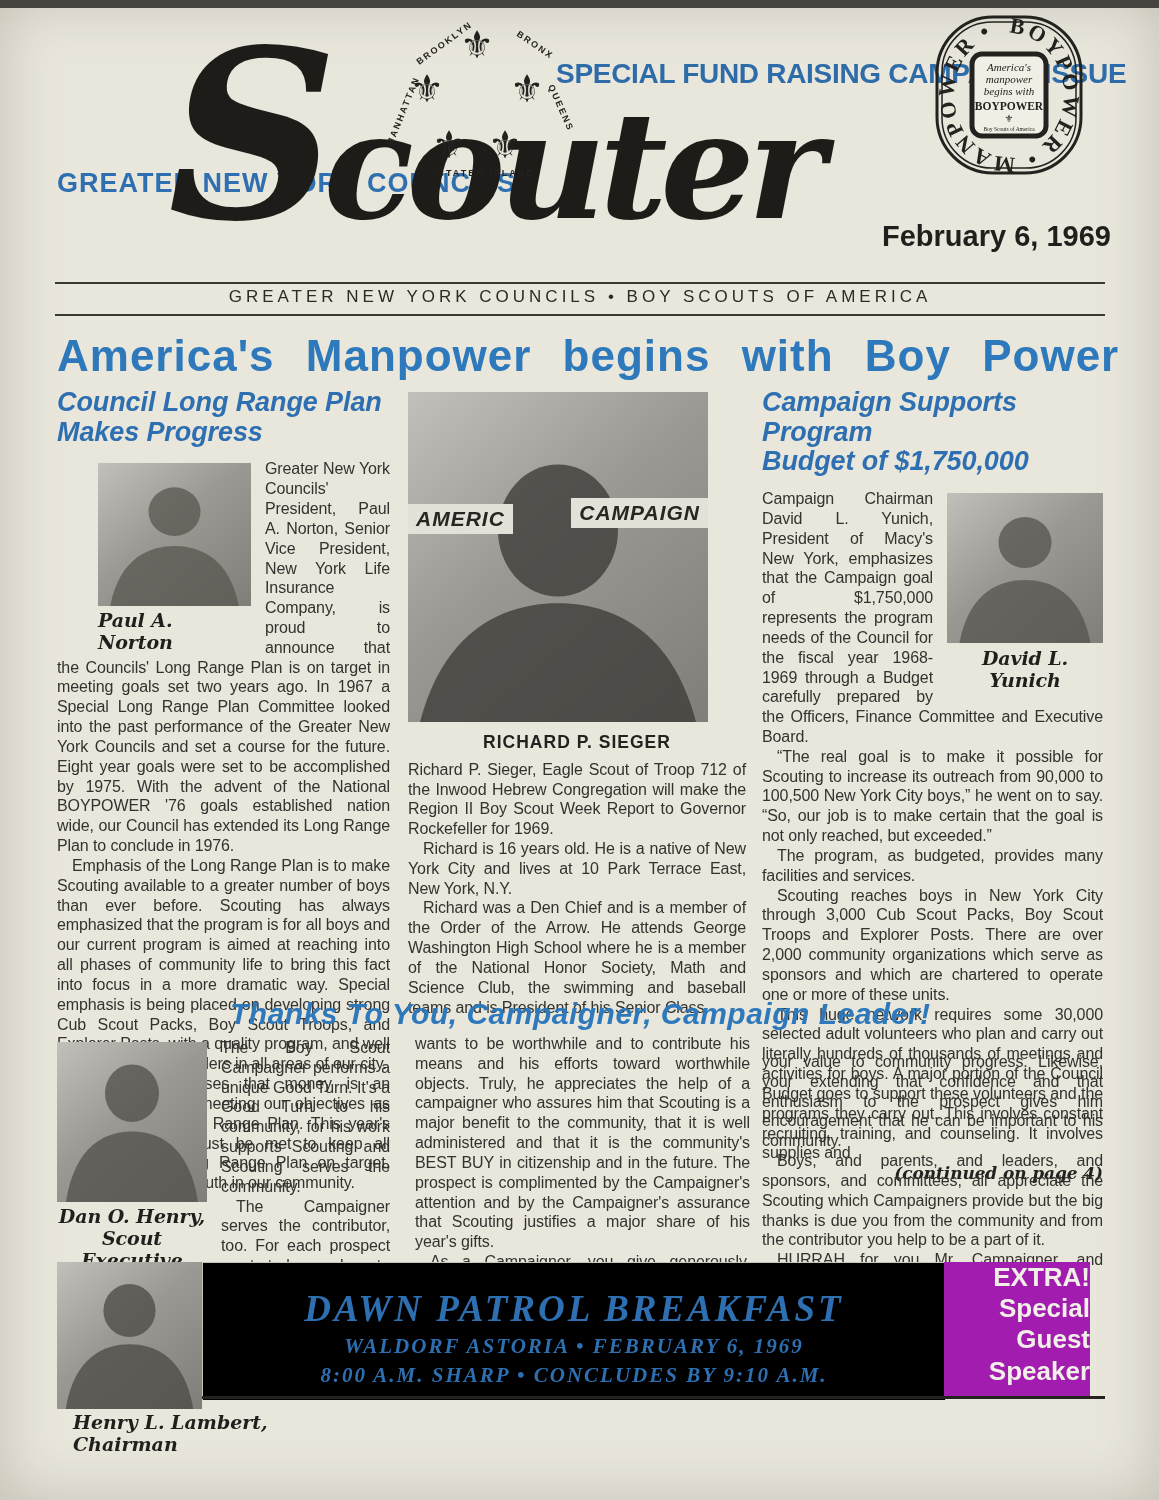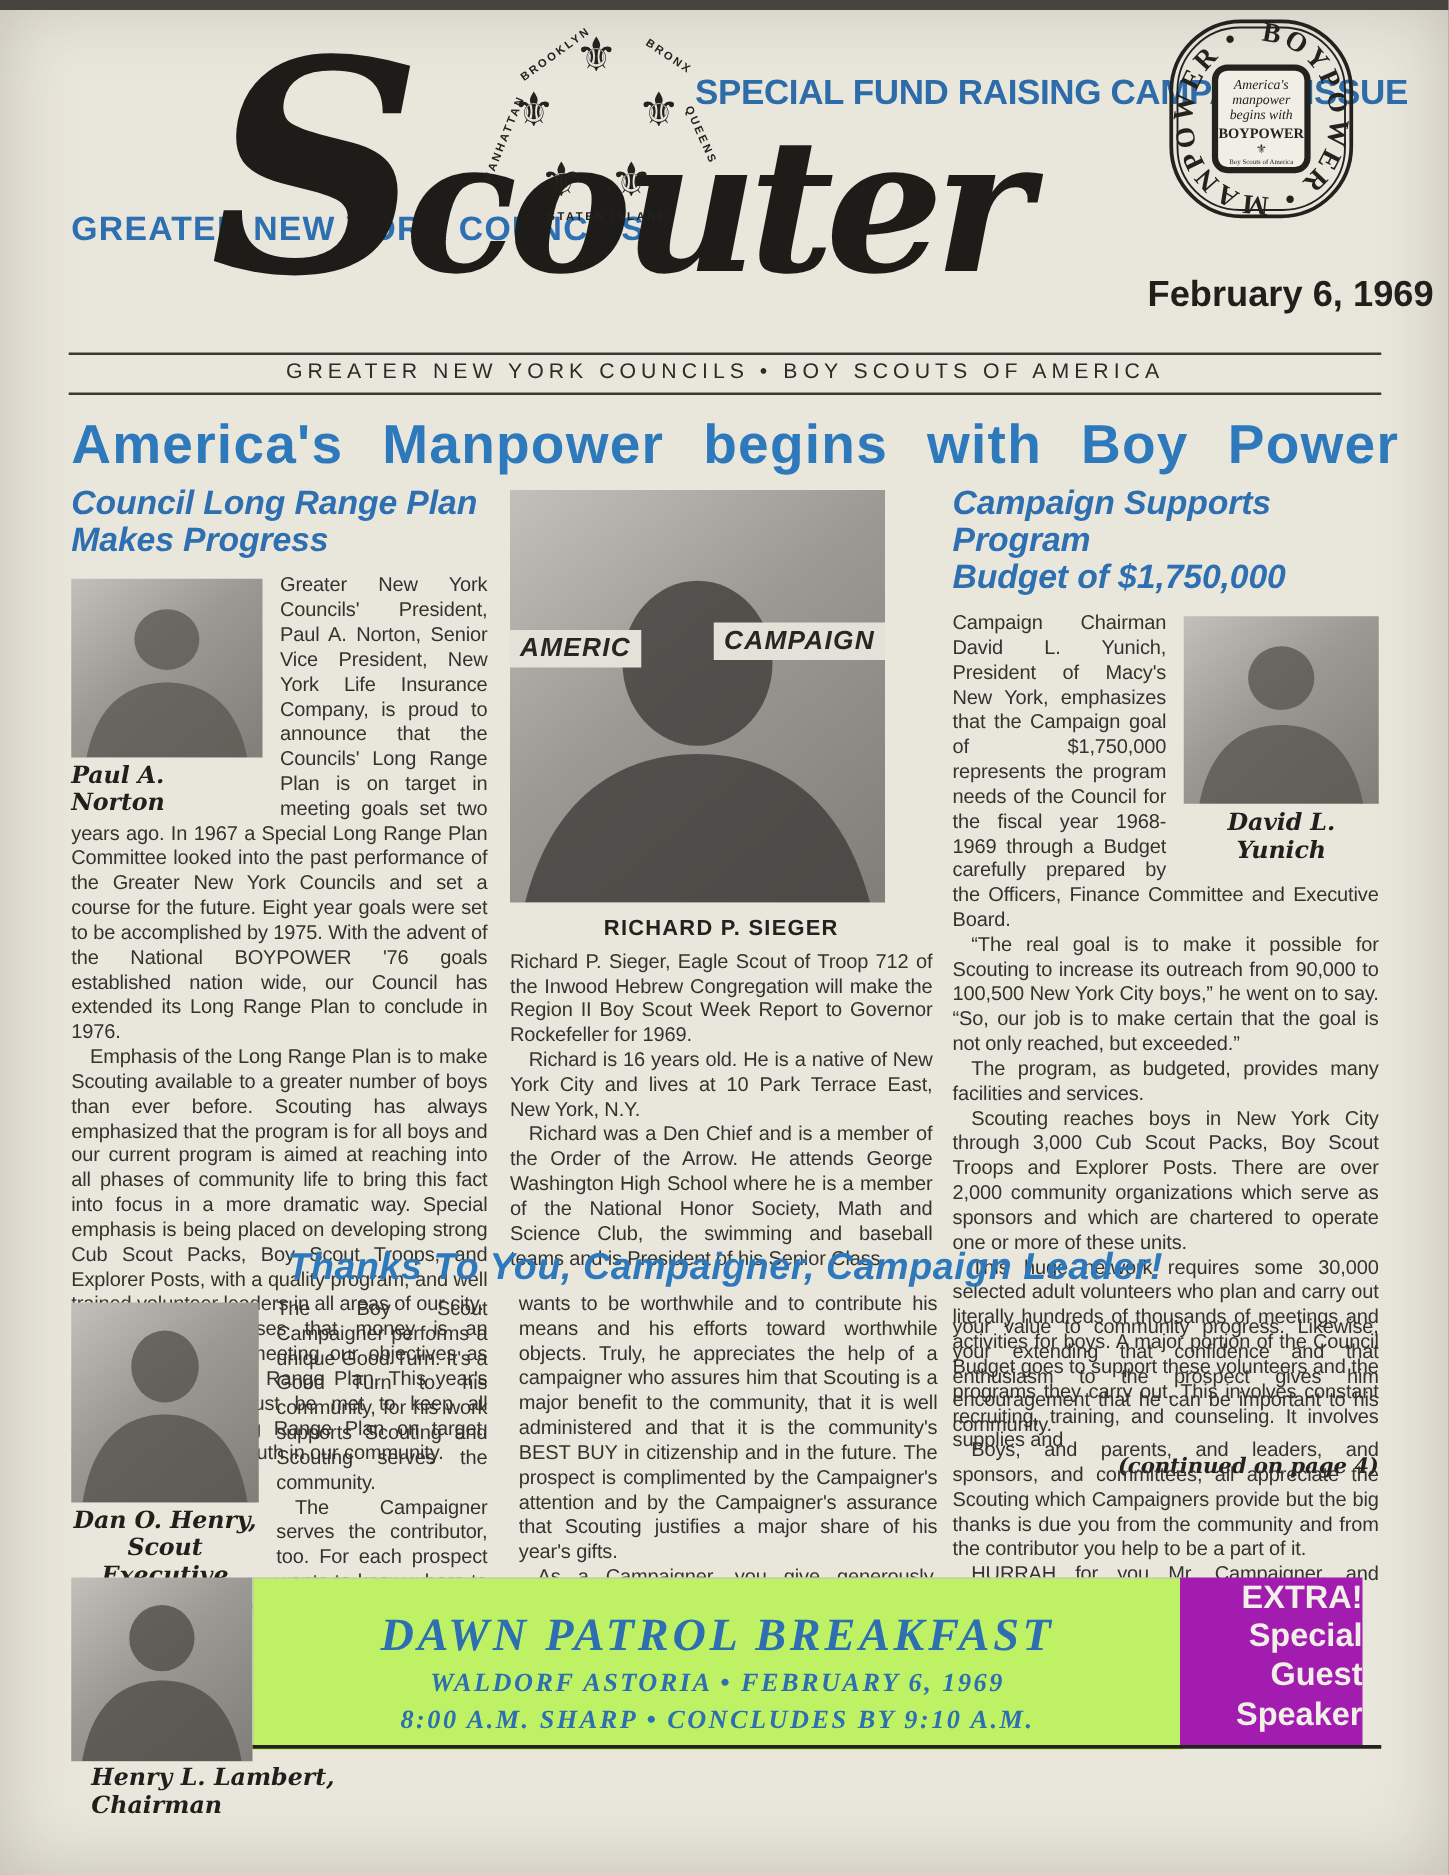--- a/index.html
+++ b/index.html
@@ -10,21 +10,21 @@
 
   
   .council{position:absolute;left:57px;top:168px;font-size:27px;font-weight:bold;
            color:#2d6fb0;letter-spacing:1px;}
   .masthead{position:absolute;left:168px;top:18px;color:#1d1c19;
             font-family:"DejaVu Serif",serif;font-style:italic;font-weight:bold;white-space:nowrap;}
   .masthead .cap{font-size:235px;line-height:235px;letter-spacing:-14px;}
   .masthead .rest{font-size:148px;line-height:148px;letter-spacing:-7px;}
   .kicker{position:absolute;left:556px;top:58px;font-size:28px;font-weight:bold;
           color:#2d6ca8;letter-spacing:-0.3px;white-space:nowrap;}
-  .issue-date{position:absolute;left:918px;top:220px;font-size:29px;font-weight:bold;color:#201f1c;}
+  .issue-date{position:absolute;left:882px;top:220px;font-size:29px;font-weight:bold;color:#201f1c;}
 
   
   .emblem{position:absolute;left:388px;top:8px;width:184px;height:180px;color:#23221f;}
   .emblem .fleur{position:absolute;font-size:38px;line-height:38px;}
   .emblem .bor{position:absolute;font-size:9px;font-weight:bold;letter-spacing:2px;white-space:nowrap;}
 
   
   .badge{position:absolute;left:933px;top:12px;width:152px;height:168px;}
 
   
@@ -57,21 +57,21 @@
               color:#23221e;margin:10px 0 6px 0;}
   .continued{font-family:"DejaVu Serif",serif;font-style:italic;font-weight:bold;
              font-size:17px;text-align:right;color:#23221e;}
 
   
   .thanks-head{position:absolute;left:230px;top:997px;font-size:30px;font-weight:bold;
                font-style:italic;color:#2e79bb;letter-spacing:0.5px;white-space:nowrap;}
 
   
   .banner-box{position:absolute;left:202px;top:1262px;width:742px;height:137px;
-              background:#bef264;border:1px solid #c8c5b6;border-bottom:none;
+              background:#000000;border:1px solid #c8c5b6;border-bottom:none;
               text-align:center;font-family:"Liberation Serif",serif;font-style:italic;font-weight:bold;}
   .banner-title{margin-top:24px;font-size:37px;color:#2d6fb0;letter-spacing:3px;}
   .banner-line{font-size:21px;color:#2d6fb0;letter-spacing:2px;margin-top:4px;}
   .banner-rule{position:absolute;left:202px;top:1396px;width:903px;height:3px;background:#23221e;}
   .extra-box{position:absolute;left:944px;top:1262px;width:146px;height:134px;background:#a21caf;
              color:#f1efe7;text-align:right;font-weight:bold;font-size:26px;line-height:1.2;
              padding-top:0;box-sizing:border-box;}
   .lambert-cap{position:absolute;left:57px;top:1412px;margin-left:16px;}
 </style>
 </head>
@@ -126,21 +126,21 @@
   <div class="strip-text">GREATER NEW YORK COUNCILS • BOY SCOUTS OF AMERICA</div>
   <div class="rule" style="top:314px"></div>
 
   <div class="main-headline">America's Manpower begins with Boy Power</div>
 
   <div class="col" style="left:57px;top:388px;width:333px;">
     <div class="subhead">
       <div>Council Long Range Plan</div>
       <div>Makes Progress</div>
     </div>
-    <div class="photo-float-l" style="width:153px;">
+    <div class="photo-float-l" style="width:153px;margin-left:41px;">
       <div class="photo" style="width:153px;height:143px;">
         <svg viewBox="0 0 100 100" preserveAspectRatio="none">
             <circle cx="50" cy="34" r="17" fill="#57554f" opacity="0.75"></circle>
             <path d="M8,100 C14,66 34,58 50,58 C66,58 86,66 92,100 Z" fill="#57554f" opacity="0.75"></path>
           </svg>
       </div>
       <div class="pcap" style="margin-top:4px;">Paul A. Norton</div>
     </div>
     <p>Greater New York Councils' President, Paul A. Norton, Senior Vice President, New York Life Insurance Company, is proud to announce that the Councils' Long Range Plan is on target in meeting goals set two years ago. In 1967 a Special Long Range Plan Committee looked into the past performance of the Greater New York Councils and set a course for the future. Eight year goals were set to be accomplished by 1975. With the advent of the National BOYPOWER '76 goals established nation wide, our Council has extended its Long Range Plan to conclude in 1976.</p>
     <p class="ind">Emphasis of the Long Range Plan is to make Scouting available to a greater number of boys than ever before. Scouting has always emphasized that the program is for all boys and our current program is aimed at reaching into all phases of community life to bring this fact into focus in a more dramatic way. Special emphasis is being placed on developing strong Cub Scout Packs, Boy Scout Troops, and Explorer Posts, with a quality program, and well trained volunteer leaders in all areas of our city.</p>

